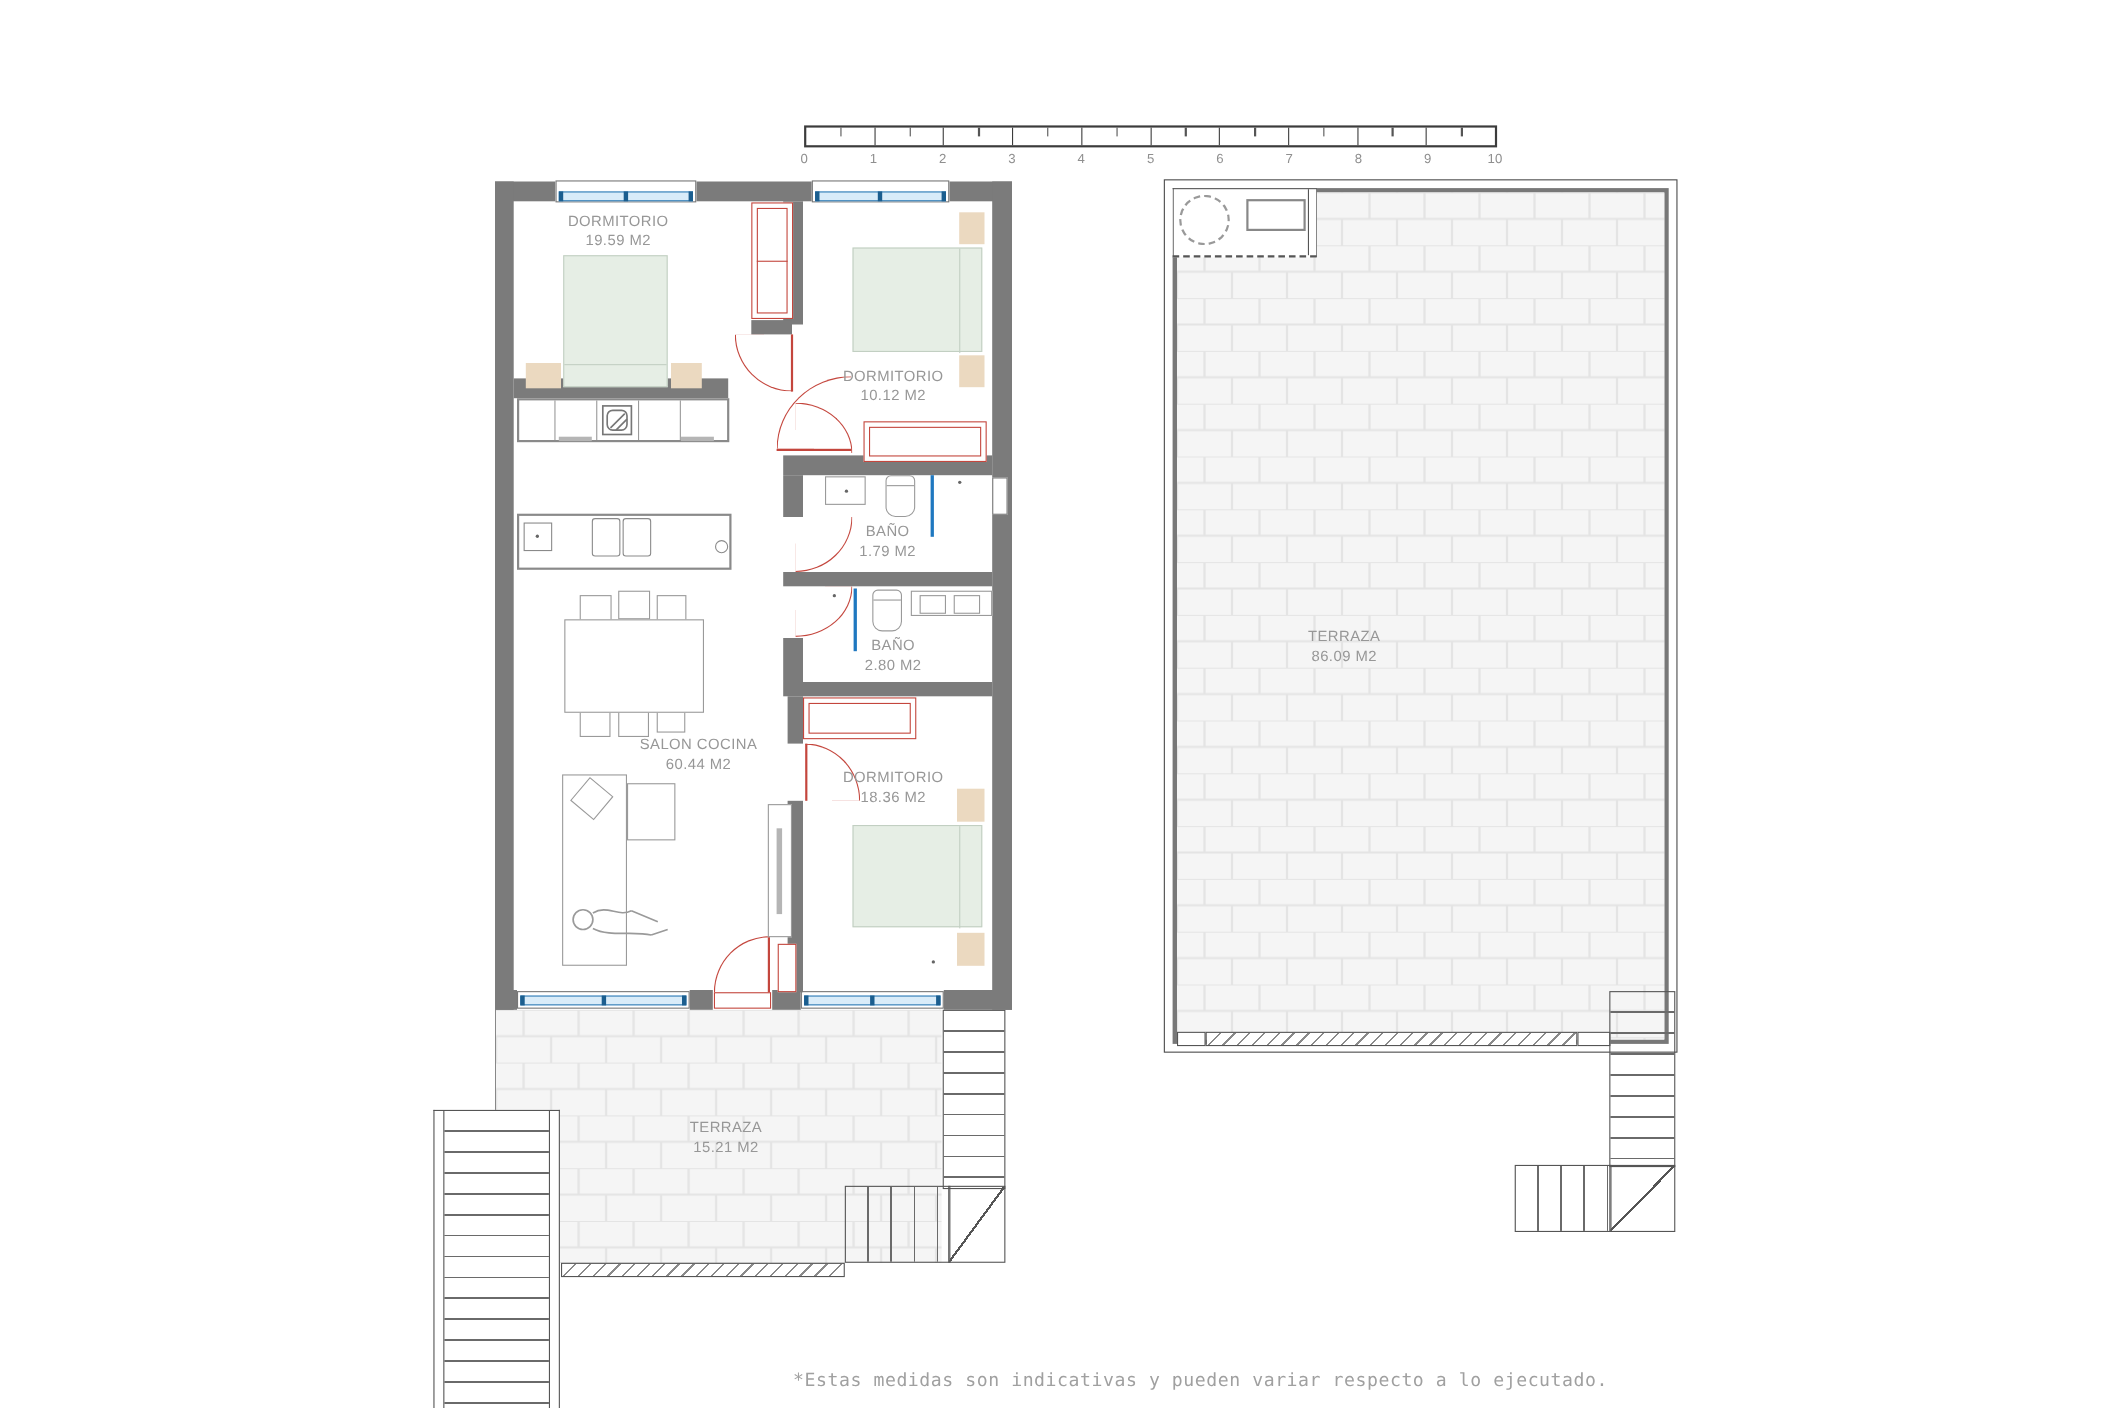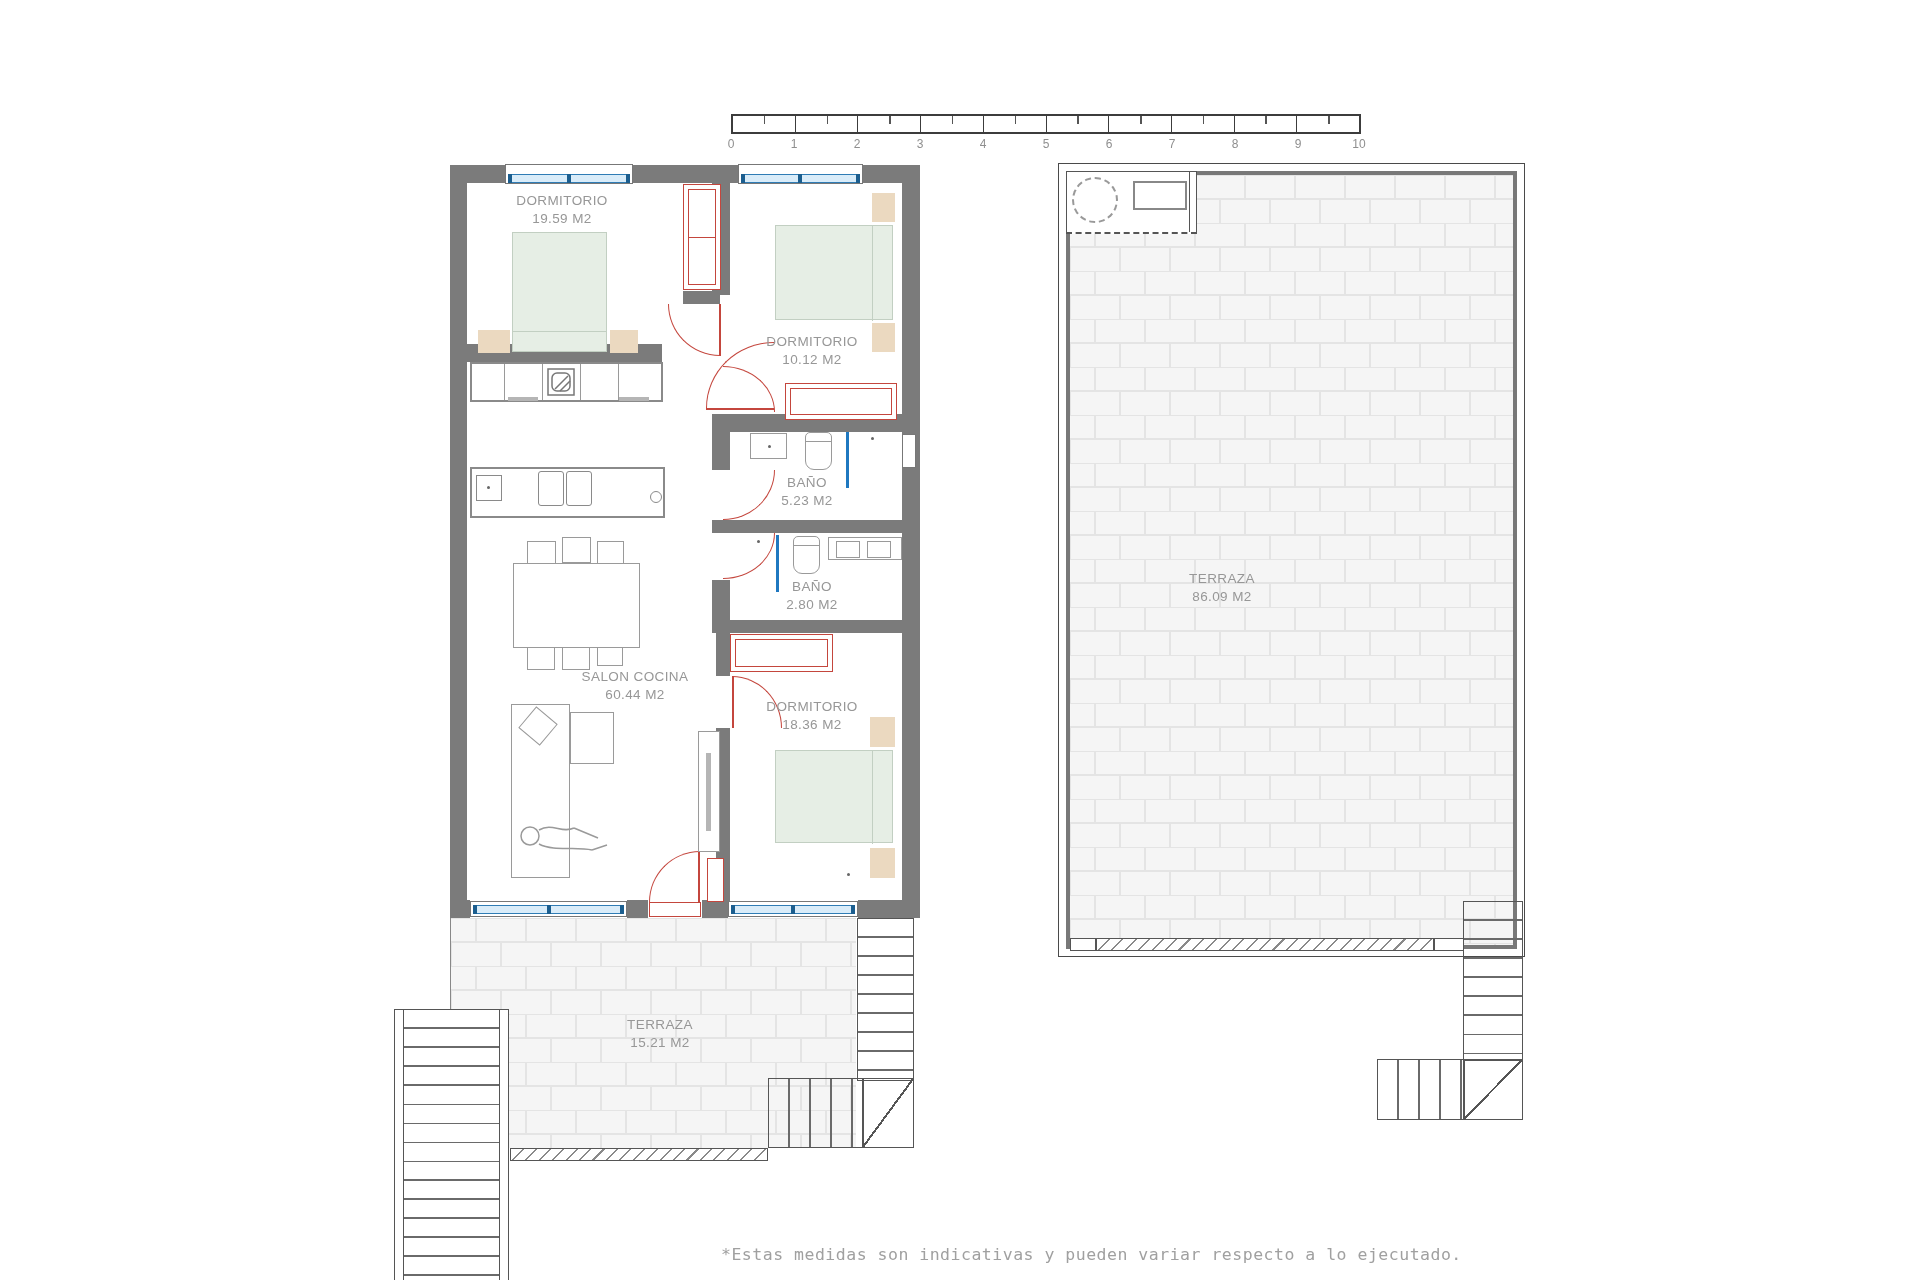--- a/index.html
+++ b/index.html
@@ -203,21 +203,21 @@
   <div class="abs furn" style="left:750px;top:433px;width:37px;height:26px;">
     <div class="abs dot" style="left:17px;top:11px;"></div>
   </div>
   <div class="abs furn" style="left:805px;top:432px;width:27px;height:38px;border-radius:5px 5px 9px 9px;">
     <div class="abs divline" style="left:0;right:0;top:8px;height:1px;"></div>
   </div>
   <div class="abs blueline" style="left:846px;top:432px;width:3px;height:56px;"></div>
   <div class="abs dot" style="left:871px;top:437px;"></div>
   <div class="abs label" style="left:727px;top:474px;width:160px;">
     <div>BAÑO</div>
-    <div>5.23 M2</div>
+    <div>1.79 M2</div>
   </div>
 
   <div class="abs furn" style="left:793px;top:536px;width:27px;height:38px;border-radius:5px 5px 9px 9px;">
     <div class="abs divline" style="left:0;right:0;top:8px;height:1px;"></div>
   </div>
   <div class="abs furn" style="left:828px;top:537px;width:74px;height:23px;">
     <div class="abs" style="left:7px;top:3px;width:22px;height:15px;border:1px solid #9a9a9a;"></div>
     <div class="abs" style="left:38px;top:3px;width:22px;height:15px;border:1px solid #9a9a9a;"></div>
   </div>
   <div class="abs blueline" style="left:776px;top:535px;width:3px;height:57px;"></div>

